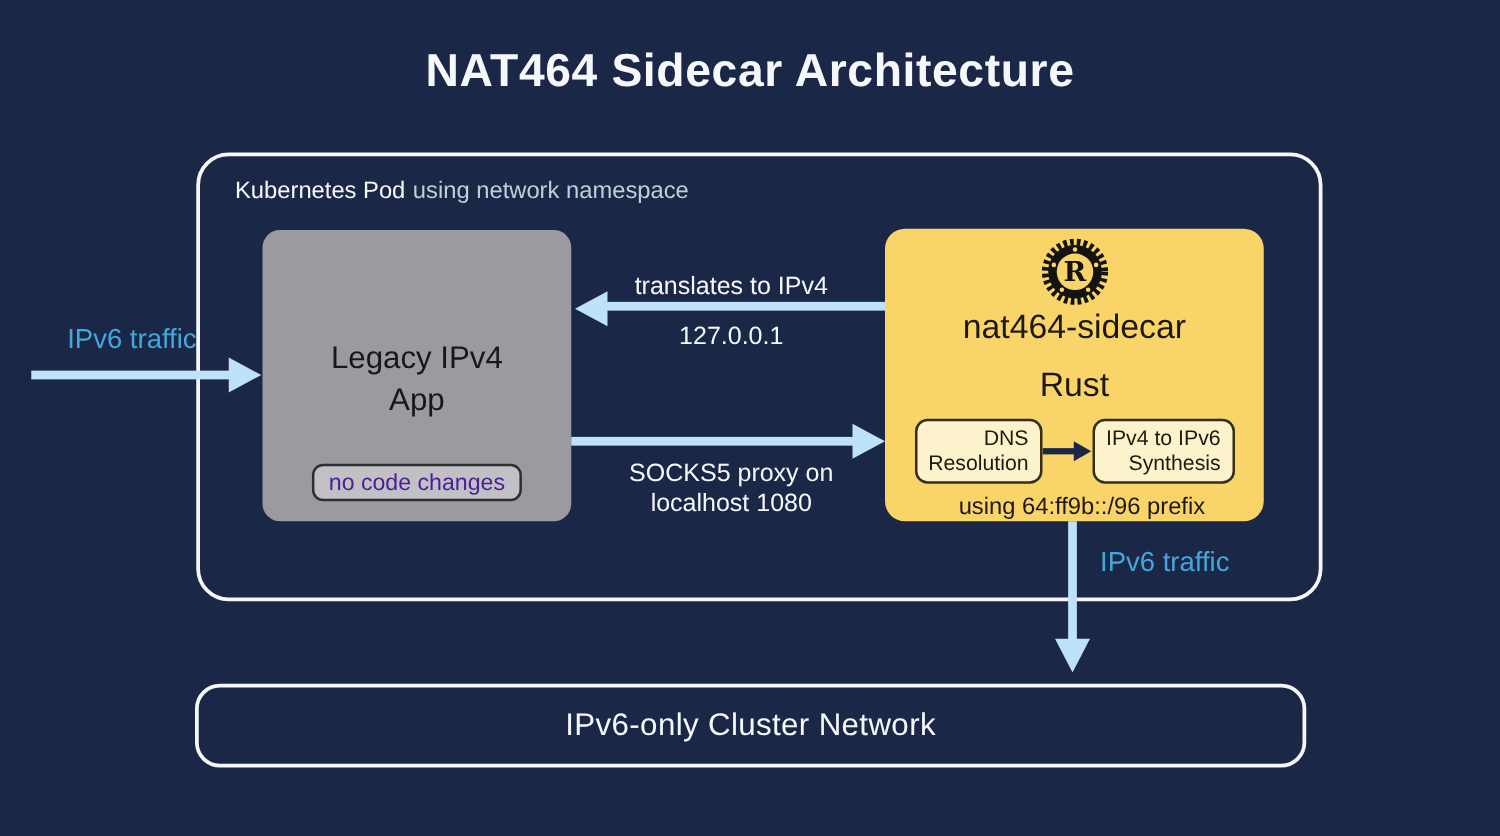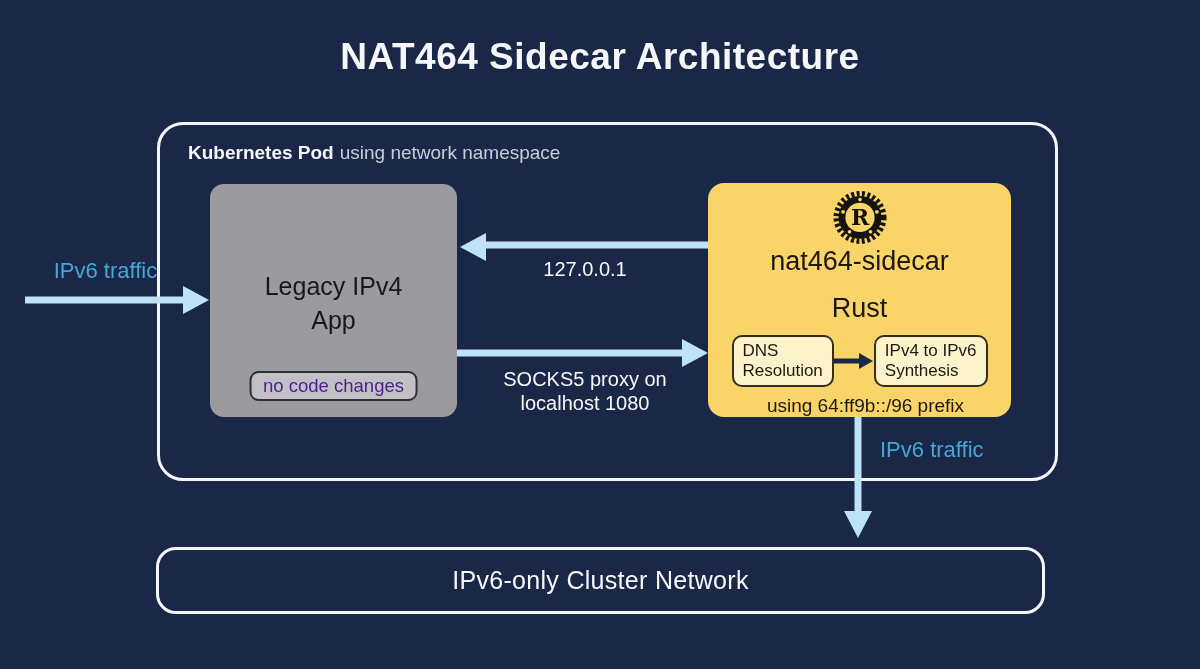--- a/index.html
+++ b/index.html
@@ -30,21 +30,21 @@
     letter-spacing:.5px;
   }
 
   .pod{
     position:absolute;left:157px;top:122px;width:901px;height:359px;
     border:3.5px solid var(--border-white);border-radius:26px;
   }
   .pod-label{
     position:absolute;left:28px;top:17px;font-size:19px;color:var(--text-muted);
   }
-  .pod-label .bold{font-weight:700;color:var(--text-white);margin-right:6px;}
+  .pod-label .bold{font-weight:400;color:var(--text-white);margin-right:6px;}
 
   .legacy-box{
     position:absolute;left:210px;top:184px;width:247px;height:233px;
     background:var(--gray-fill);border-radius:14px;
   }
   .legacy-title{
     position:absolute;top:86px;left:0;width:100%;
     text-align:center;font-size:25px;line-height:1.35;color:var(--gray-text);
     white-space:pre-line;
   }
@@ -61,21 +61,21 @@
     display:flex;flex-direction:column;align-items:center;
     padding-top:7px;
   }
   .sidecar-name{font-size:27px;line-height:1.15;margin-top:1px;}
   .sidecar-lang{font-size:27px;line-height:1.15;margin-top:16px;}
   .flow-row{
     display:flex;align-items:center;justify-content:center;margin-top:11px;
   }
   .sub-box{
     background:var(--subbox-fill);border:2px solid var(--subbox-border);
-    border-radius:10px;font-size:17px;line-height:1.18;text-align:left;
+    border-radius:10px;font-size:17px;line-height:1.18;text-align:right;
     padding:4px 9px;white-space:pre-line;color:#1f1a10;
   }
   .prefix-note{font-size:19px;margin-top:8px;margin-left:12px;}
 
   .cluster-box{
     position:absolute;left:156px;top:547px;width:889px;height:67px;
     border:3.5px solid var(--border-white);border-radius:20px;
     display:flex;align-items:center;justify-content:center;
   }
   .cluster-label{font-size:25px;color:var(--text-white);letter-spacing:.3px;}
@@ -160,18 +160,19 @@
       <polygon points="682,339 708,353 682,367" fill="#bee2f7"></polygon>
     </g>
 
     <g>
       <rect x="854.5" y="417" width="7" height="96" fill="#bee2f7"></rect>
       <polygon points="844,511 858,538 872,511" fill="#bee2f7"></polygon>
     </g>
   </svg>
 
   <div class="flow-label lbl-ingress">IPv6 traffic</div>
+  <div class="flow-label lbl-translate">translates to IPv4</div>
   <div class="flow-label lbl-loopback">127.0.0.1</div>
   <div class="flow-label lbl-socks">SOCKS5 proxy on
 localhost 1080</div>
   <div class="flow-label lbl-egress">IPv6 traffic</div>
 
 </div>
 
 </body></html>

